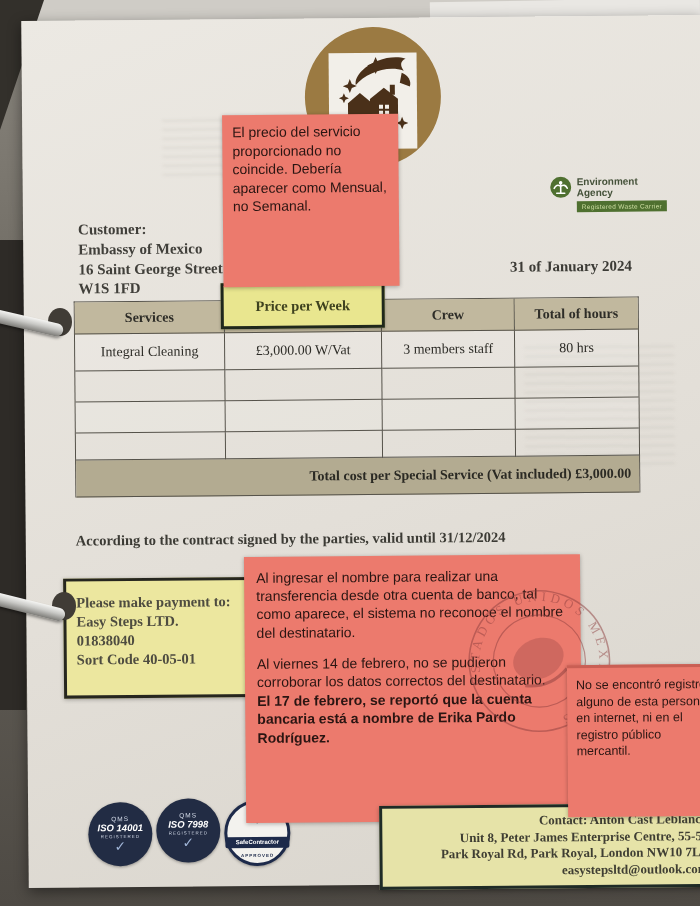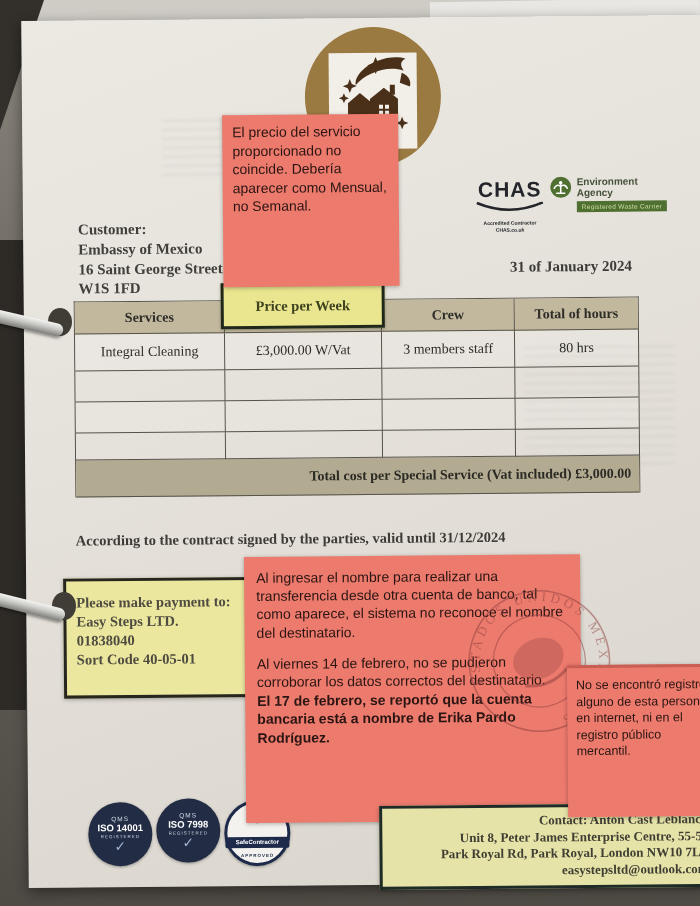--- a/index.html
+++ b/index.html
@@ -81,21 +81,21 @@
     font-size:14.5px;font-weight:bold;color:#4e4c40;line-height:1.3;padding:12px 4px 4px 10px;
     box-shadow:0 1px 4px rgba(0,0,0,.3);z-index:4;}
 
   .stamp{left:430px;top:562px;width:165px;height:165px;z-index:5;opacity:.5;transform:rotate(-22deg);pointer-events:none;}
 
   
   .iso-badge{width:64px;height:64px;border-radius:50%;background:#222c44;color:#cfd6e4;
     display:flex;flex-direction:column;align-items:center;justify-content:center;line-height:1.15;
     box-shadow:0 1px 3px rgba(0,0,0,.35);}
   .iso-badge .b1{font-size:6.5px;letter-spacing:1px;}
-  .iso-badge .b2{font-size:9.5px;font-weight:bold;color:#ffffff;}
+  .iso-badge .b2{font-size:9.5px;font-weight:bold;color:#ffffff;font-style:italic;}
   .iso-badge .b3{font-size:4.5px;letter-spacing:1px;}
   .iso-badge .chk{font-size:14px;color:#9fb4d6;line-height:1;}
   .badge1{left:60px;top:782px;}
   .badge2{left:128px;top:779px;}
   .sc-badge{left:196px;top:781px;width:60px;height:60px;border-radius:50%;background:#f3f2ee;
     border:3px solid #1d2a4a;position:absolute;box-shadow:0 1px 3px rgba(0,0,0,.35);}
   .sc-badge .flower{position:absolute;top:2px;left:0;right:0;text-align:center;font-size:22px;color:#1d2a4a;line-height:1;}
   .sc-badge .band{position:absolute;left:-2px;right:-2px;bottom:15px;height:11px;background:#1d2a4a;border-radius:2px;
     color:#fff;font-size:6px;font-weight:bold;text-align:center;line-height:11px;}
   .sc-badge .approved{position:absolute;left:0;right:0;bottom:5px;text-align:center;font-size:4.5px;color:#1d2a4a;letter-spacing:1px;font-weight:bold;}
@@ -150,28 +150,20 @@
       </g>
       <g fill="#4a3019">
         <path d="M72 30 l2.5 6 6 2.5 -6 2.5 -2.5 6 -2.5 -6 -6 -2.5 6 -2.5 z"></path>
         <path d="M46 52 l2 5 5 2 -5 2 -2 5 -2 -5 -5 -2 5 -2 z"></path>
         <path d="M98 90 l1.8 4.5 4.5 1.8 -4.5 1.8 -1.8 4.5 -1.8 -4.5 -4.5 -1.8 4.5 -1.8 z"></path>
         <path d="M40 66 l1.5 3.5 3.5 1.5 -3.5 1.5 -1.5 3.5 -1.5 -3.5 -3.5 -1.5 3.5 -1.5 z"></path>
       </g>
     </svg>
   </div>
 
-  <div class="abs chas">
-    <div class="word">CHAS</div>
-    <svg width="78" height="12" viewBox="0 0 78 12">
-      <path d="M6,1 Q39,15 72,1" stroke="#23252b" stroke-width="2.5" fill="none"></path>
-    </svg>
-    <div class="sub prelines">Accredited Contractor
-CHAS.co.uk</div>
-  </div>
 
   <div class="abs env">
     <div class="env-row">
       <svg width="22" height="22" viewBox="0 0 22 22">
         <circle cx="11" cy="11" r="10.5" fill="#4f7030"></circle>
         <circle cx="11" cy="6.5" r="1.8" fill="#fff"></circle>
         <path d="M11 8.5 L11 17 M11 10 C8 8 6 9 4.5 12 M11 10 C14 8 16 9 17.5 12 M7 17 L15 17" stroke="#fff" stroke-width="1.6" fill="none" stroke-linecap="round"></path>
       </svg>
       <div class="env-name prelines">Environment
 Agency</div>

